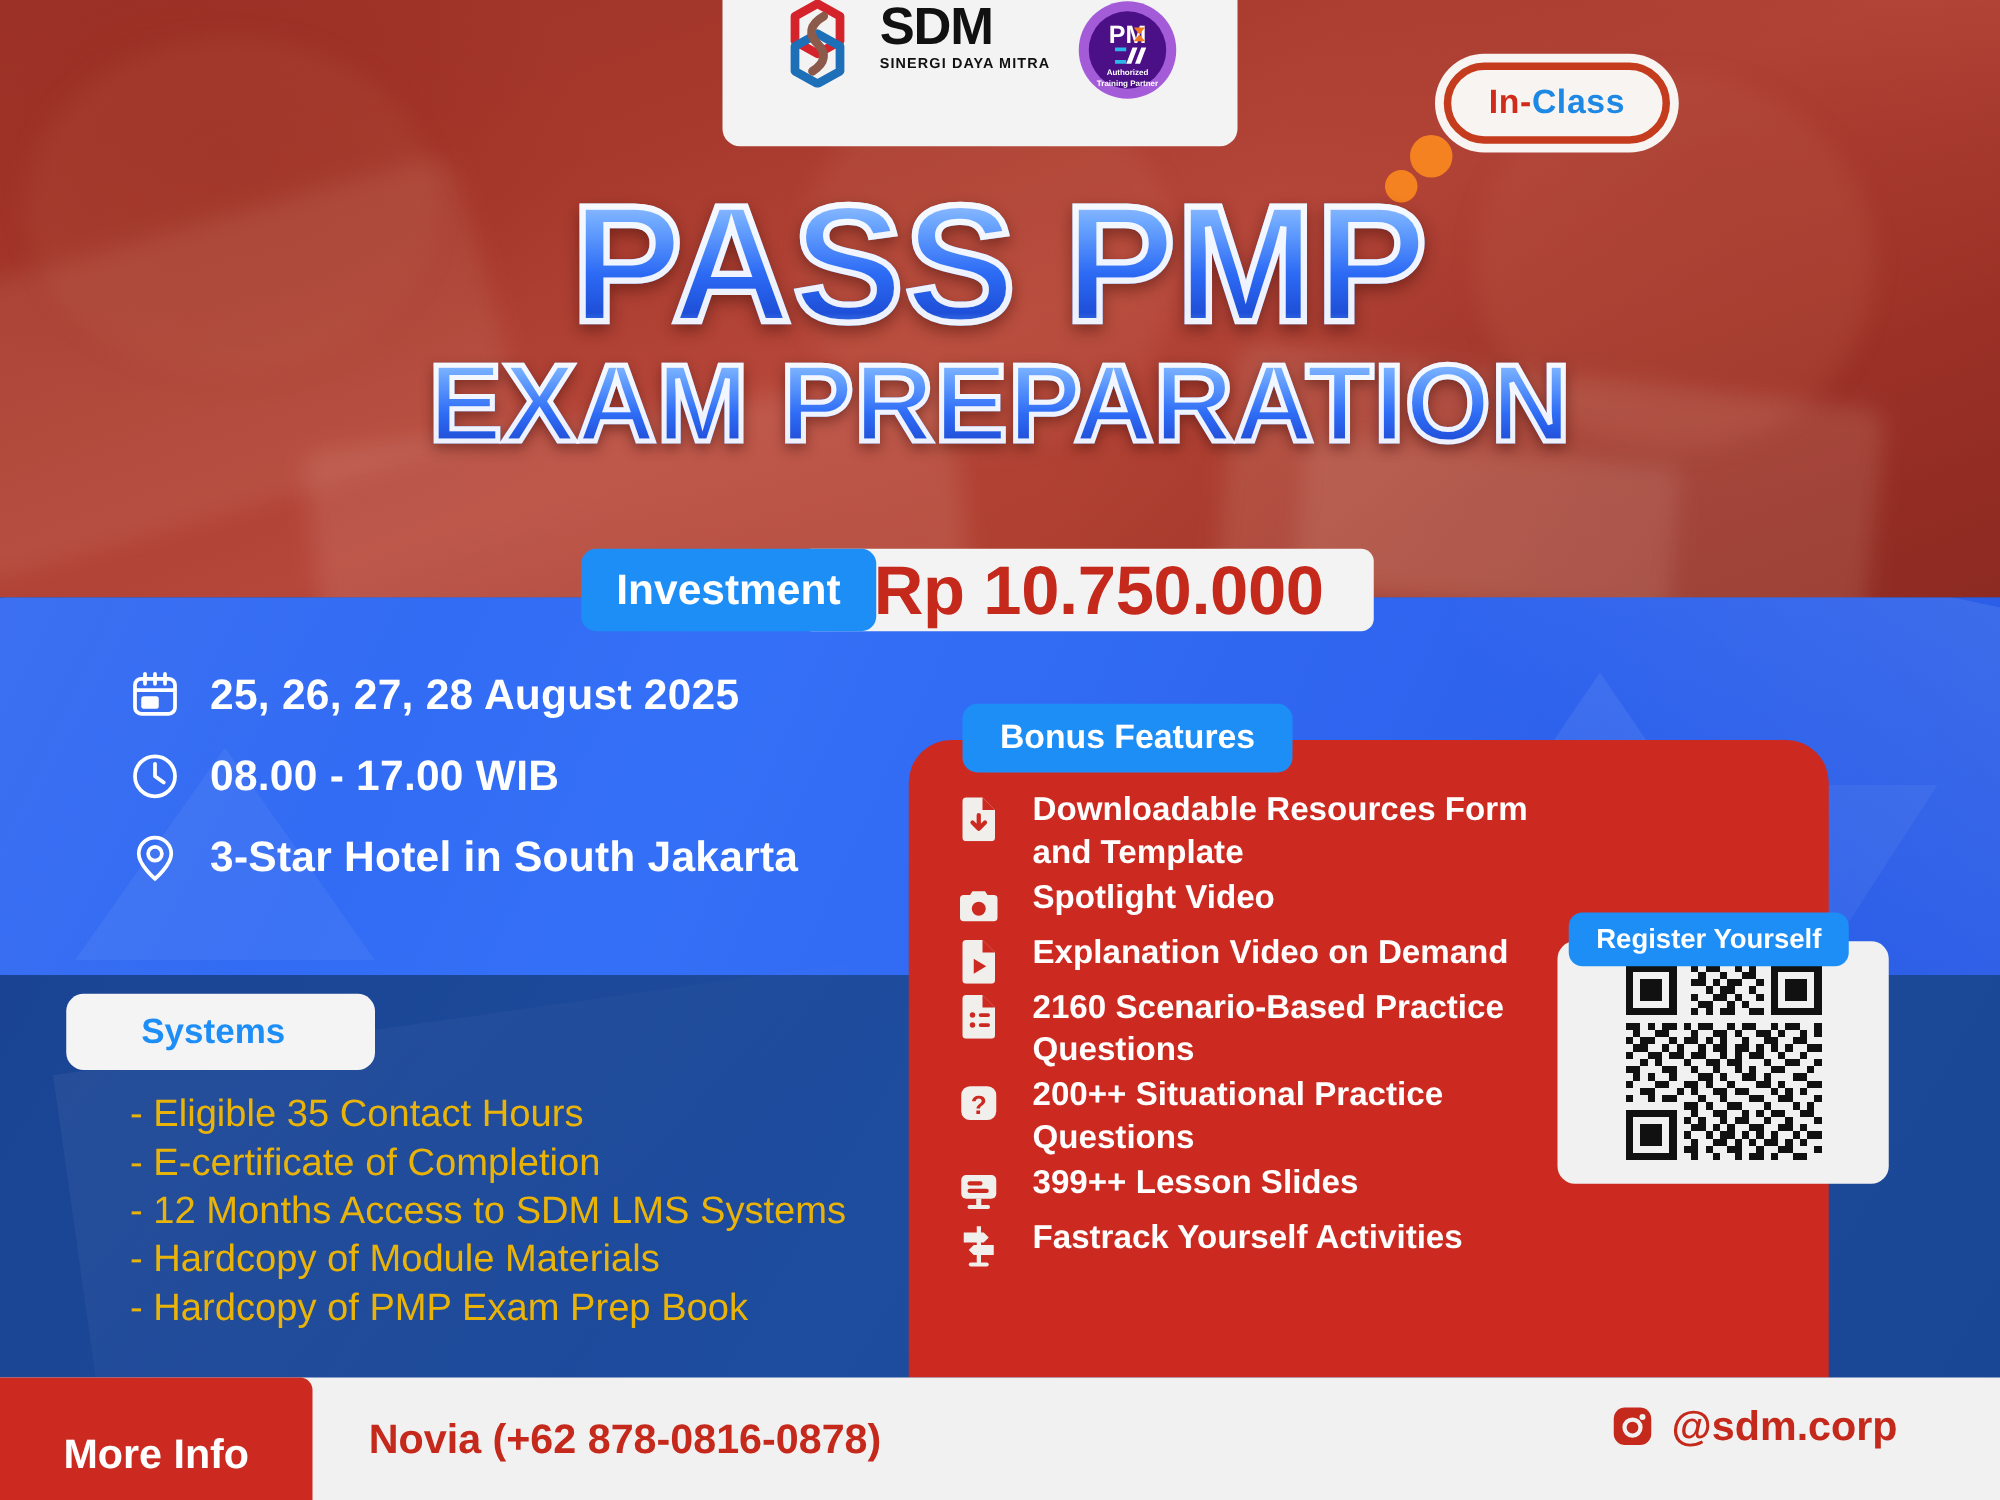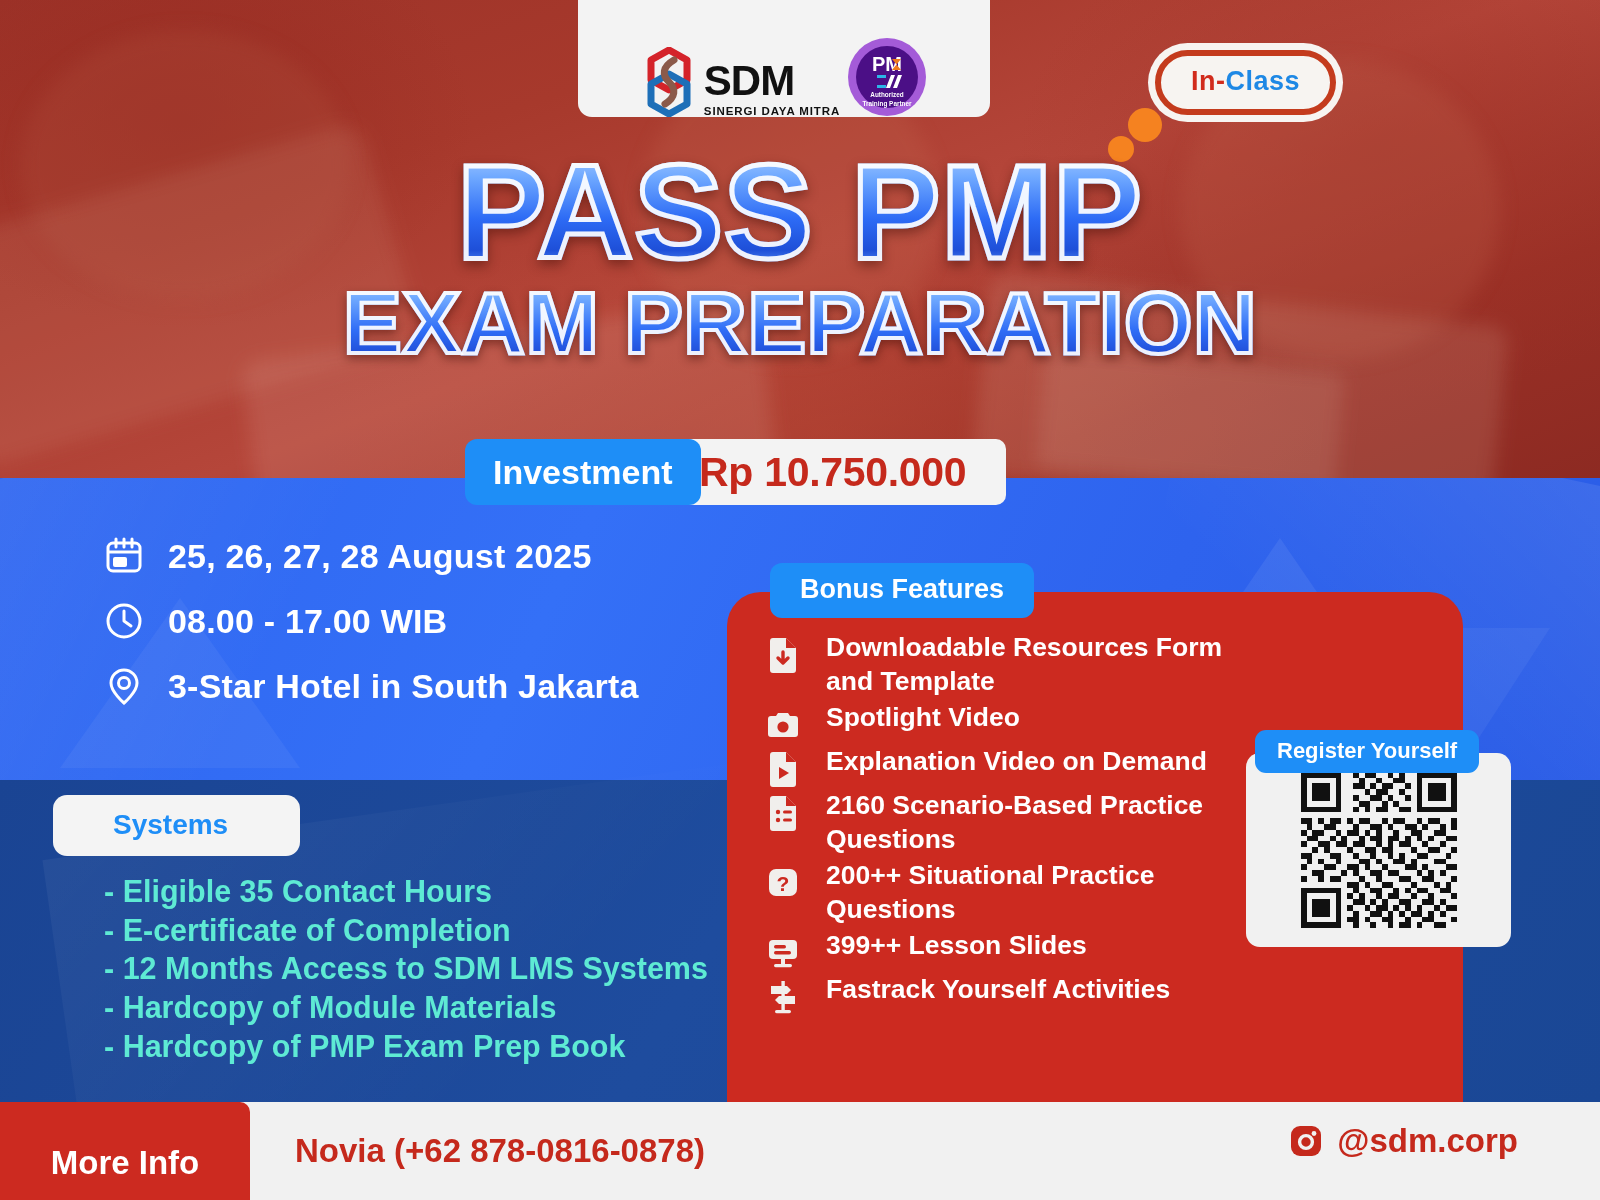--- a/index.html
+++ b/index.html
@@ -56,21 +56,21 @@
   .band-navy:before{
     content:""; position:absolute; left:60px; top:30px; width:700px; height:300px;
     background:linear-gradient(140deg, rgba(255,255,255,.05), rgba(255,255,255,0) 70%);
     transform:rotate(-8deg);
   }
 
   
   .logo-panel {
     position:absolute; left:578px; top:0; width:412px; height:117px;
     background:#F3F3F3; border-radius:0 0 14px 14px;
-    display:flex; align-items:flex-end; justify-content:center; gap:7px;
+    display:flex; align-items:flex-start; justify-content:center; gap:22px;
   }
   .sdm-mark { width:56px; height:70px; position:relative; }
   .sdm-text { display:flex; flex-direction:column; line-height:1; }
   .sdm-main { font-size:42px; font-weight:800; letter-spacing:-1px; color:#111; }
   .sdm-sub { font-size:11.5px; font-weight:600; letter-spacing:.9px; color:#111; margin-top:4px; }
   .pmi-badge { width:80px; height:80px; position:relative; }
 
   
   .inclass-wrap { position:absolute; left:1155px; top:50px; }
   .inclass {
@@ -106,39 +106,39 @@
   
   .invest-bar {
     position:absolute; left:425px; top:439px; height:66px;
     display:flex; align-items:stretch; border-radius:12px; overflow:visible;
   }
   .invest-label {
     background:#1E8EF7; color:#fff; font-size:34px; font-weight:700;
     display:flex; align-items:center; padding:0 28px; border-radius:12px; z-index:2;margin-left:40px;
   }
   .invest-value {
-    background:#F3F3F3; color:#C5291C; font-size:41px; font-weight:800; letter-spacing:-.3px;
+    background:#F3F3F3; color:#C5291C; font-size:55px; font-weight:800; letter-spacing:-.3px;
     display:flex; align-items:center; padding:0 40px 0 46px; margin-left:-14px;
     border-radius:0 10px 10px 0;
   }
 
   
   .details { position:absolute; left:104px; top:536px; display:flex; flex-direction:column; gap:25px; }
   .d-row { display:flex; align-items:center; gap:24px; }
   .d-icon { width:40px; height:40px; flex:none; }
   .d-text { color:#fff; font-size:34px; font-weight:700; letter-spacing:.2px; }
 
   
   .benefits-badge {
     position:absolute; left:53px; top:795px; background:#F4F4F4; border-radius:14px;
     padding:14px 72px 15px 60px; color:#1E8EF7; font-size:28px; font-weight:700;
   }
   .benefits-list {
     position:absolute; left:104px; top:872px;
-    color:#5eead4; font-size:30.5px; font-weight:700; line-height:1.27;
+    color:#eab308; font-size:30.5px; font-weight:400; line-height:1.27;
   }
   .benefits-list div { white-space:nowrap; }
 
   
   .bonus-card {
     position:absolute; left:727px; top:592px; width:736px; height:510px;
     background:#CC2A20; border-radius:34px 34px 0 0;
   }
   .bonus-badge {
     position:absolute; left:770px; top:563px; background:#1E8EF7; color:#fff;

